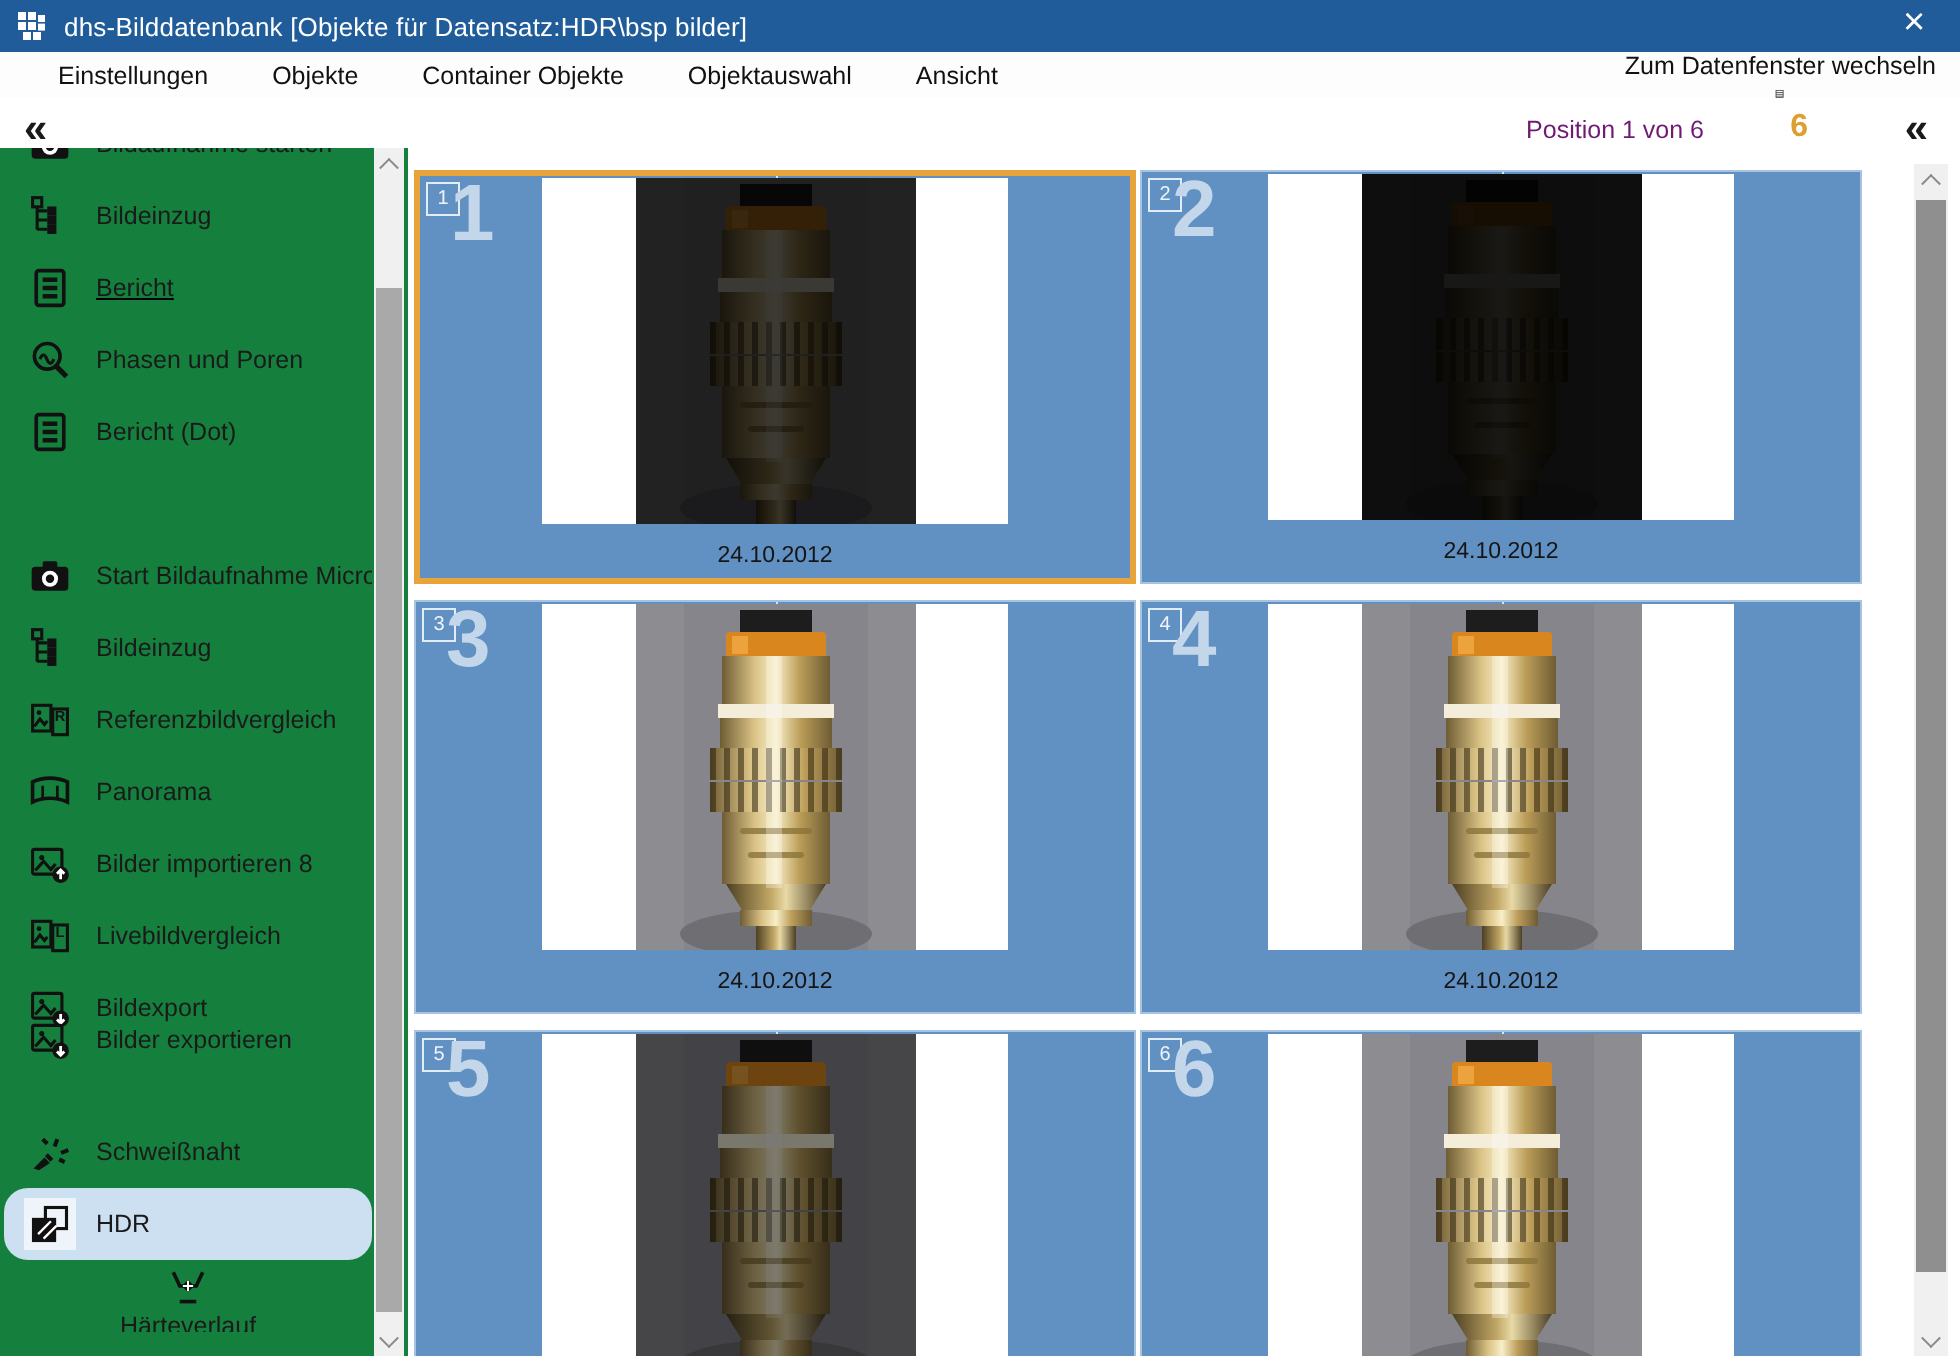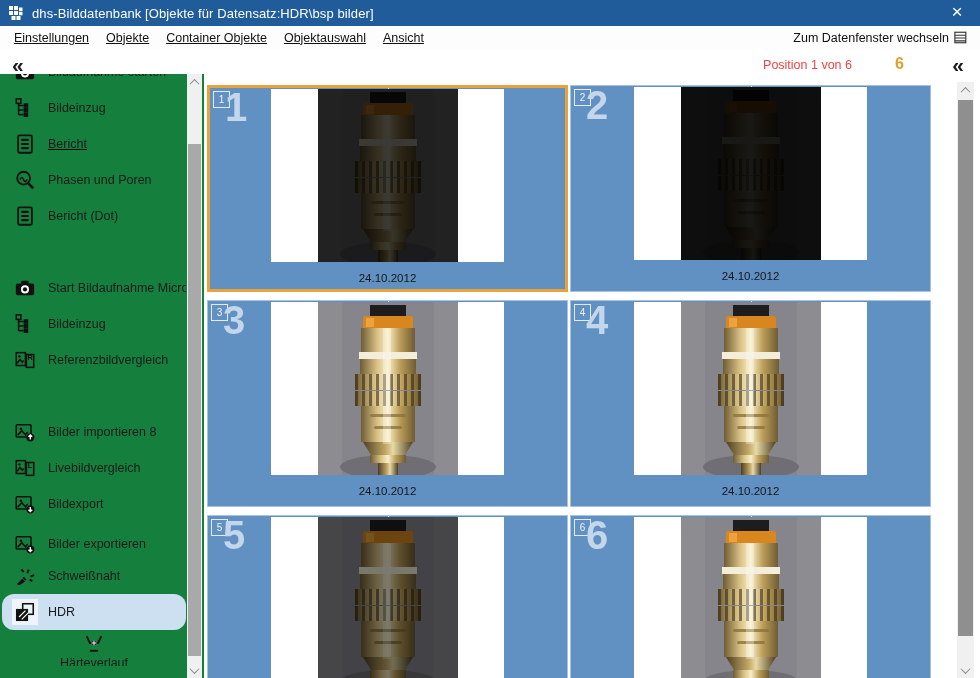--- a/index.html
+++ b/index.html
@@ -11,31 +11,31 @@
   .titlebar { position:absolute; left:0; top:0; width:100%; height:26px; background:#1f5c99;
     display:flex; align-items:center; color:#fff; }
   .app-logo { width:16px; height:16px; margin:0 8px 0 8px; flex:0 0 auto; }
   .title-text { font-size:13px; letter-spacing:.1px; }
   .close-btn { position:absolute; right:8px; top:0; width:30px; height:26px; text-align:center;
     line-height:24px; font-size:19px; color:#fff; cursor:pointer; }
 
   
   .menubar { position:absolute; left:0; top:26px; width:100%; height:23px; background:#fdfdfd;
     display:flex; align-items:center; font-size:12.5px; color:#111; }
-  .menu-item { padding:2px 7px; margin-left:3px; cursor:default;text-decoration:underline; }
+  .menu-item { padding:2px 7px; margin-left:18px; cursor:default; }
   .menu-right { position:absolute; right:12px; top:0; height:23px; display:flex; align-items:center;
-    gap:5px; font-size:12.5px; color:#111; cursor:pointer; }
+    gap:5px; font-size:12.5px; color:#111; cursor:pointer;flex-direction:column; }
   .sheet-icon { width:14px; height:13px; display:inline-block; }
 
   
   .toolbar { position:absolute; left:0; top:49px; width:100%; height:33px; background:#fff; }
   .collapse { position:absolute; top:3px; font-size:21px; font-weight:700; color:#1a1a1a; cursor:pointer; line-height:26px;}
   .collapse.left { left:12px; }
   .collapse.right { right:16px; }
-  .position-text { position:absolute; right:128px; top:9px; font-size:12.5px; color:#ef4444; }
+  .position-text { position:absolute; right:128px; top:9px; font-size:12.5px; color:#701a75; }
   .count-badge { position:absolute; right:76px; top:6px; font-size:16px; font-weight:700; color:#dd9f2e; }
 
   
   .sidebar { position:absolute; left:0; top:74px; width:204px; height:604px; background:#15803d; overflow:hidden; }
   .side-items { position:absolute; left:0; top:0; width:186px; height:100%; overflow:hidden; }
   .side-item { position:absolute; left:2px; width:184px; height:36px; display:flex; align-items:center;
     cursor:pointer; }
   .side-item.selected { background:#cde0f2; }
   .side-icon { width:26px; height:26px; margin:0 10px 0 10px; flex:0 0 auto; display:flex;
     align-items:center; justify-content:center; }
@@ -229,20 +229,29 @@
             <svg viewBox="0 0 24 24" fill="none" stroke="#111" stroke-width="1.7">
               <rect x="2.5" y="4" width="10" height="14"></rect>
               <circle cx="6" cy="8" r="1.3" fill="#111" stroke="none"></circle>
               <path d="M3.5 15.5l3-4 2.5 3 1.5-2"></path>
               <rect x="13.5" y="6" width="8" height="14"></rect>
               <text x="17.5" y="12.5" font-size="8" font-weight="bold" fill="#111" stroke="none" text-anchor="middle">R</text>
             </svg>
           </span>
     <span class="side-label">Referenzbildvergleich</span>
   </div>
+        <div class="side-item" style="top: 304px;">
+    <span class="side-icon">
+            <svg viewBox="0 0 24 24" fill="none" stroke="#111" stroke-width="2">
+              <path d="M2.5 6.5c3.2-1.6 6.3-2.1 9.5-2.1s6.3.5 9.5 2.1v11c-3.2-1.6-6.3-2.1-9.5-2.1s-6.3.5-9.5 2.1z"></path>
+              <path d="M8 8.6v6.8M16 8.6v6.8" stroke-width="1.5"></path>
+            </svg>
+          </span>
+    <span class="side-label">Panorama</span>
+  </div>
         <div class="side-item" style="top: 340px;">
     <span class="side-icon">
             <svg viewBox="0 0 24 24" fill="none" stroke="#111" stroke-width="1.7">
               <rect x="2.5" y="4" width="16" height="13.5" rx="1"></rect>
               <circle cx="7.5" cy="8.5" r="1.4" fill="#111" stroke="none"></circle>
               <path d="M4 15.5l4.5-5 4 4.5 2.5-3"></path>
               <circle cx="17.8" cy="17.8" r="4.5" fill="#111" stroke="none"></circle>
               <path d="M17.8 20.3v-5M15.8 17.3l2-2 2 2" stroke="#fff" stroke-width="1.5"></path>
             </svg>
           </span>
@@ -265,21 +274,21 @@
             <svg viewBox="0 0 24 24" fill="none" stroke="#111" stroke-width="1.7">
               <rect x="2.5" y="4" width="16" height="13.5" rx="1"></rect>
               <circle cx="7.5" cy="8.5" r="1.4" fill="#111" stroke="none"></circle>
               <path d="M4 15.5l4.5-5 4 4.5 2.5-3"></path>
               <circle cx="17.8" cy="17.8" r="4.5" fill="#111" stroke="none"></circle>
               <path d="M17.8 15.3v5M15.8 18.3l2 2 2-2" stroke="#fff" stroke-width="1.5"></path>
             </svg>
           </span>
     <span class="side-label">Bildexport</span>
   </div>
-        <div class="side-item" style="top: 452px;">
+        <div class="side-item" style="top: 428px;">
     <span class="side-icon">
             <svg viewBox="0 0 24 24" fill="none" stroke="#111" stroke-width="1.7">
               <rect x="2.5" y="4" width="16" height="13.5" rx="1"></rect>
               <circle cx="7.5" cy="8.5" r="1.4" fill="#111" stroke="none"></circle>
               <path d="M4 15.5l4.5-5 4 4.5 2.5-3"></path>
               <circle cx="17.8" cy="17.8" r="4.5" fill="#111" stroke="none"></circle>
               <path d="M17.8 15.3v5M15.8 18.3l2 2 2-2" stroke="#fff" stroke-width="1.5"></path>
             </svg>
           </span>
     <span class="side-label">Bilder exportieren</span>

